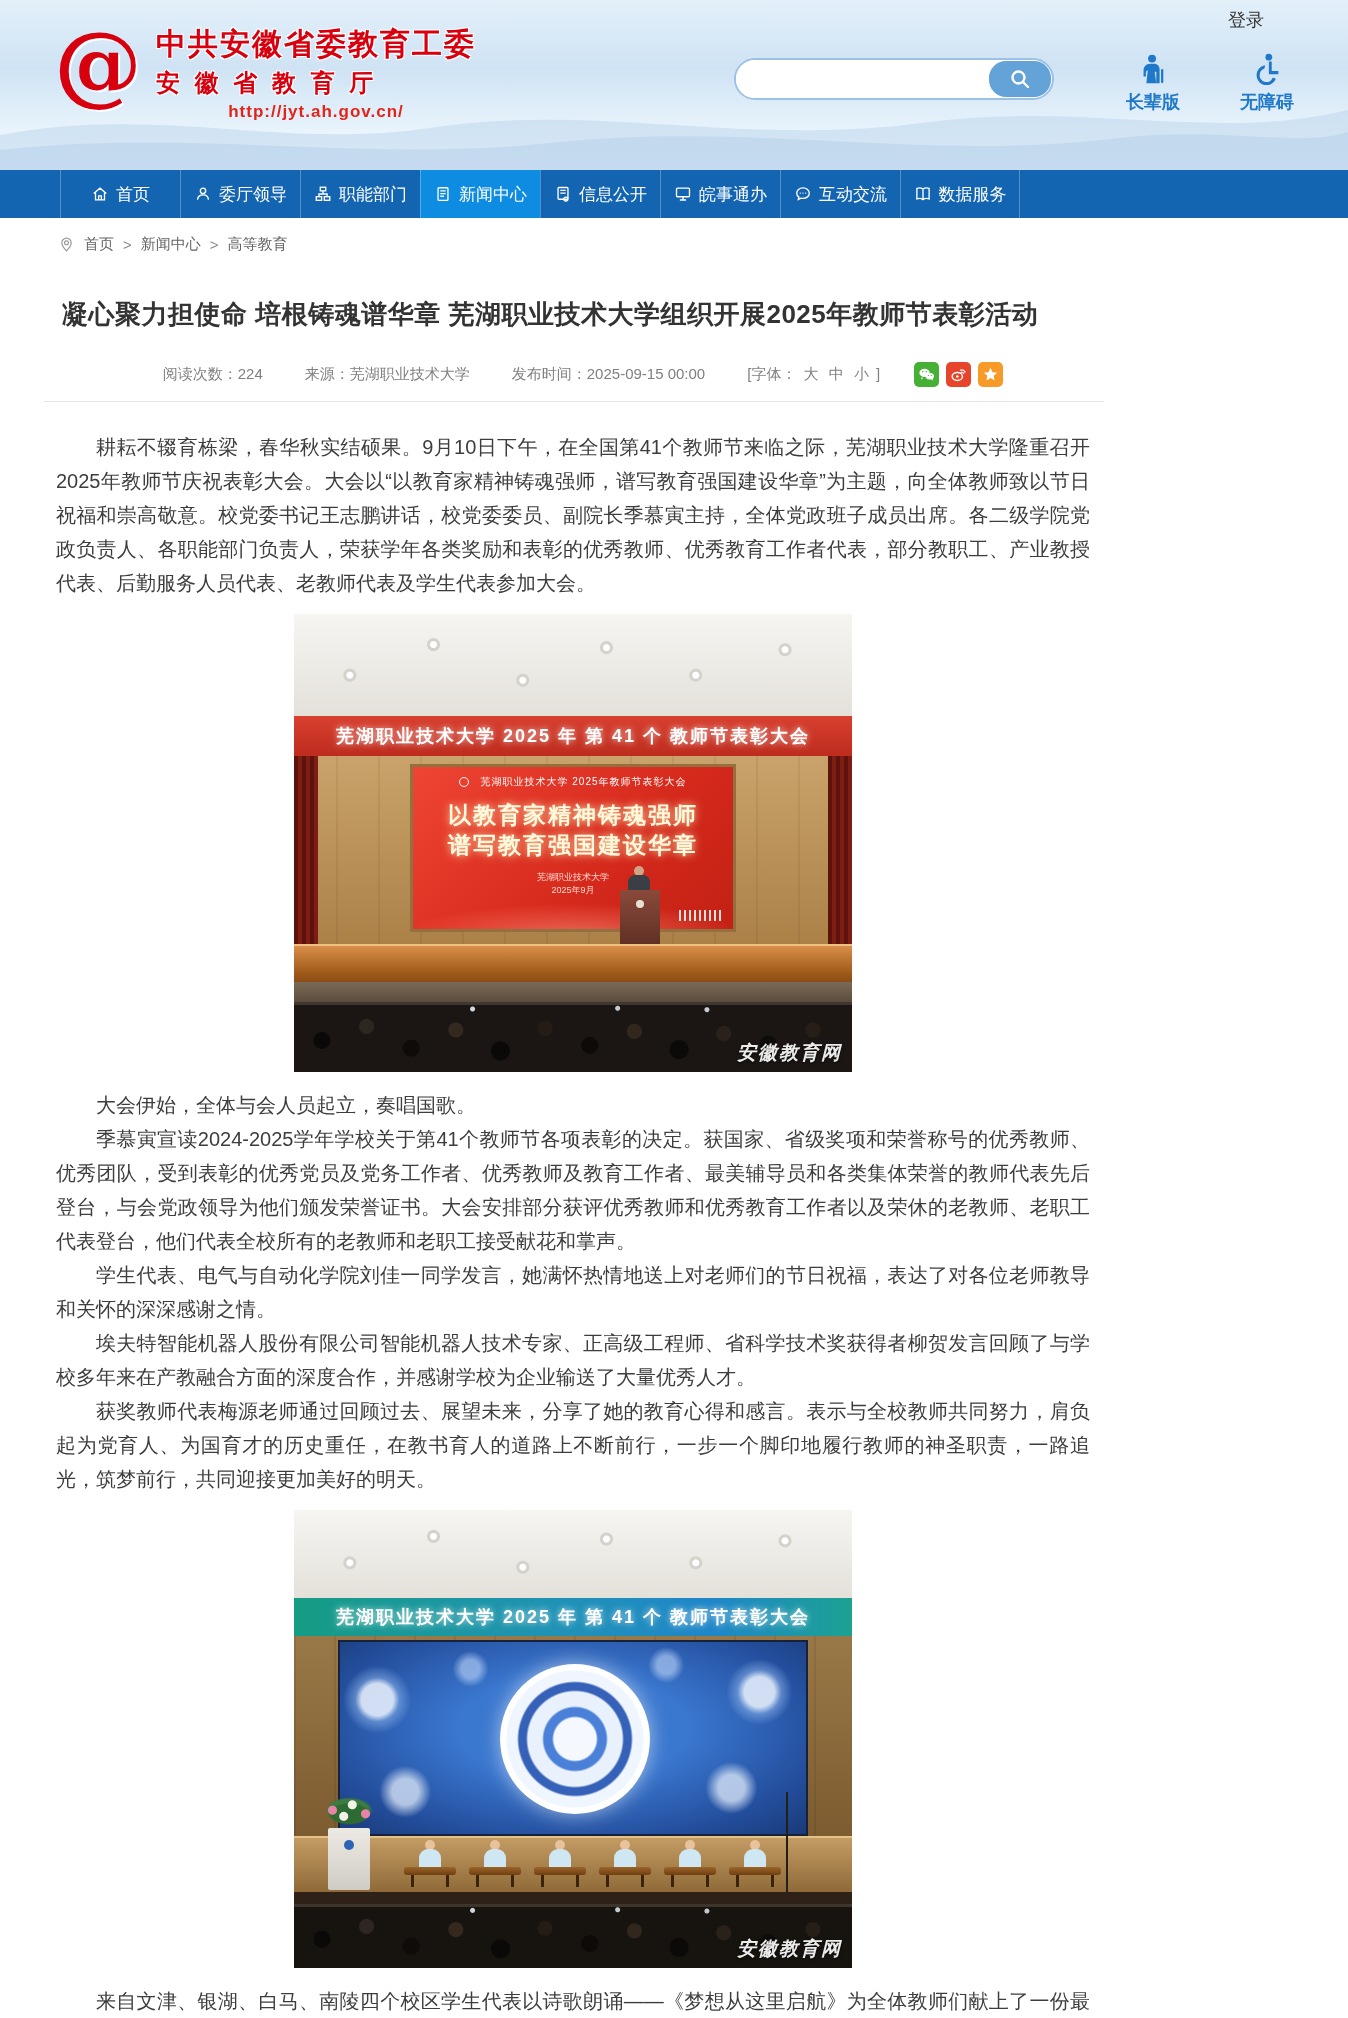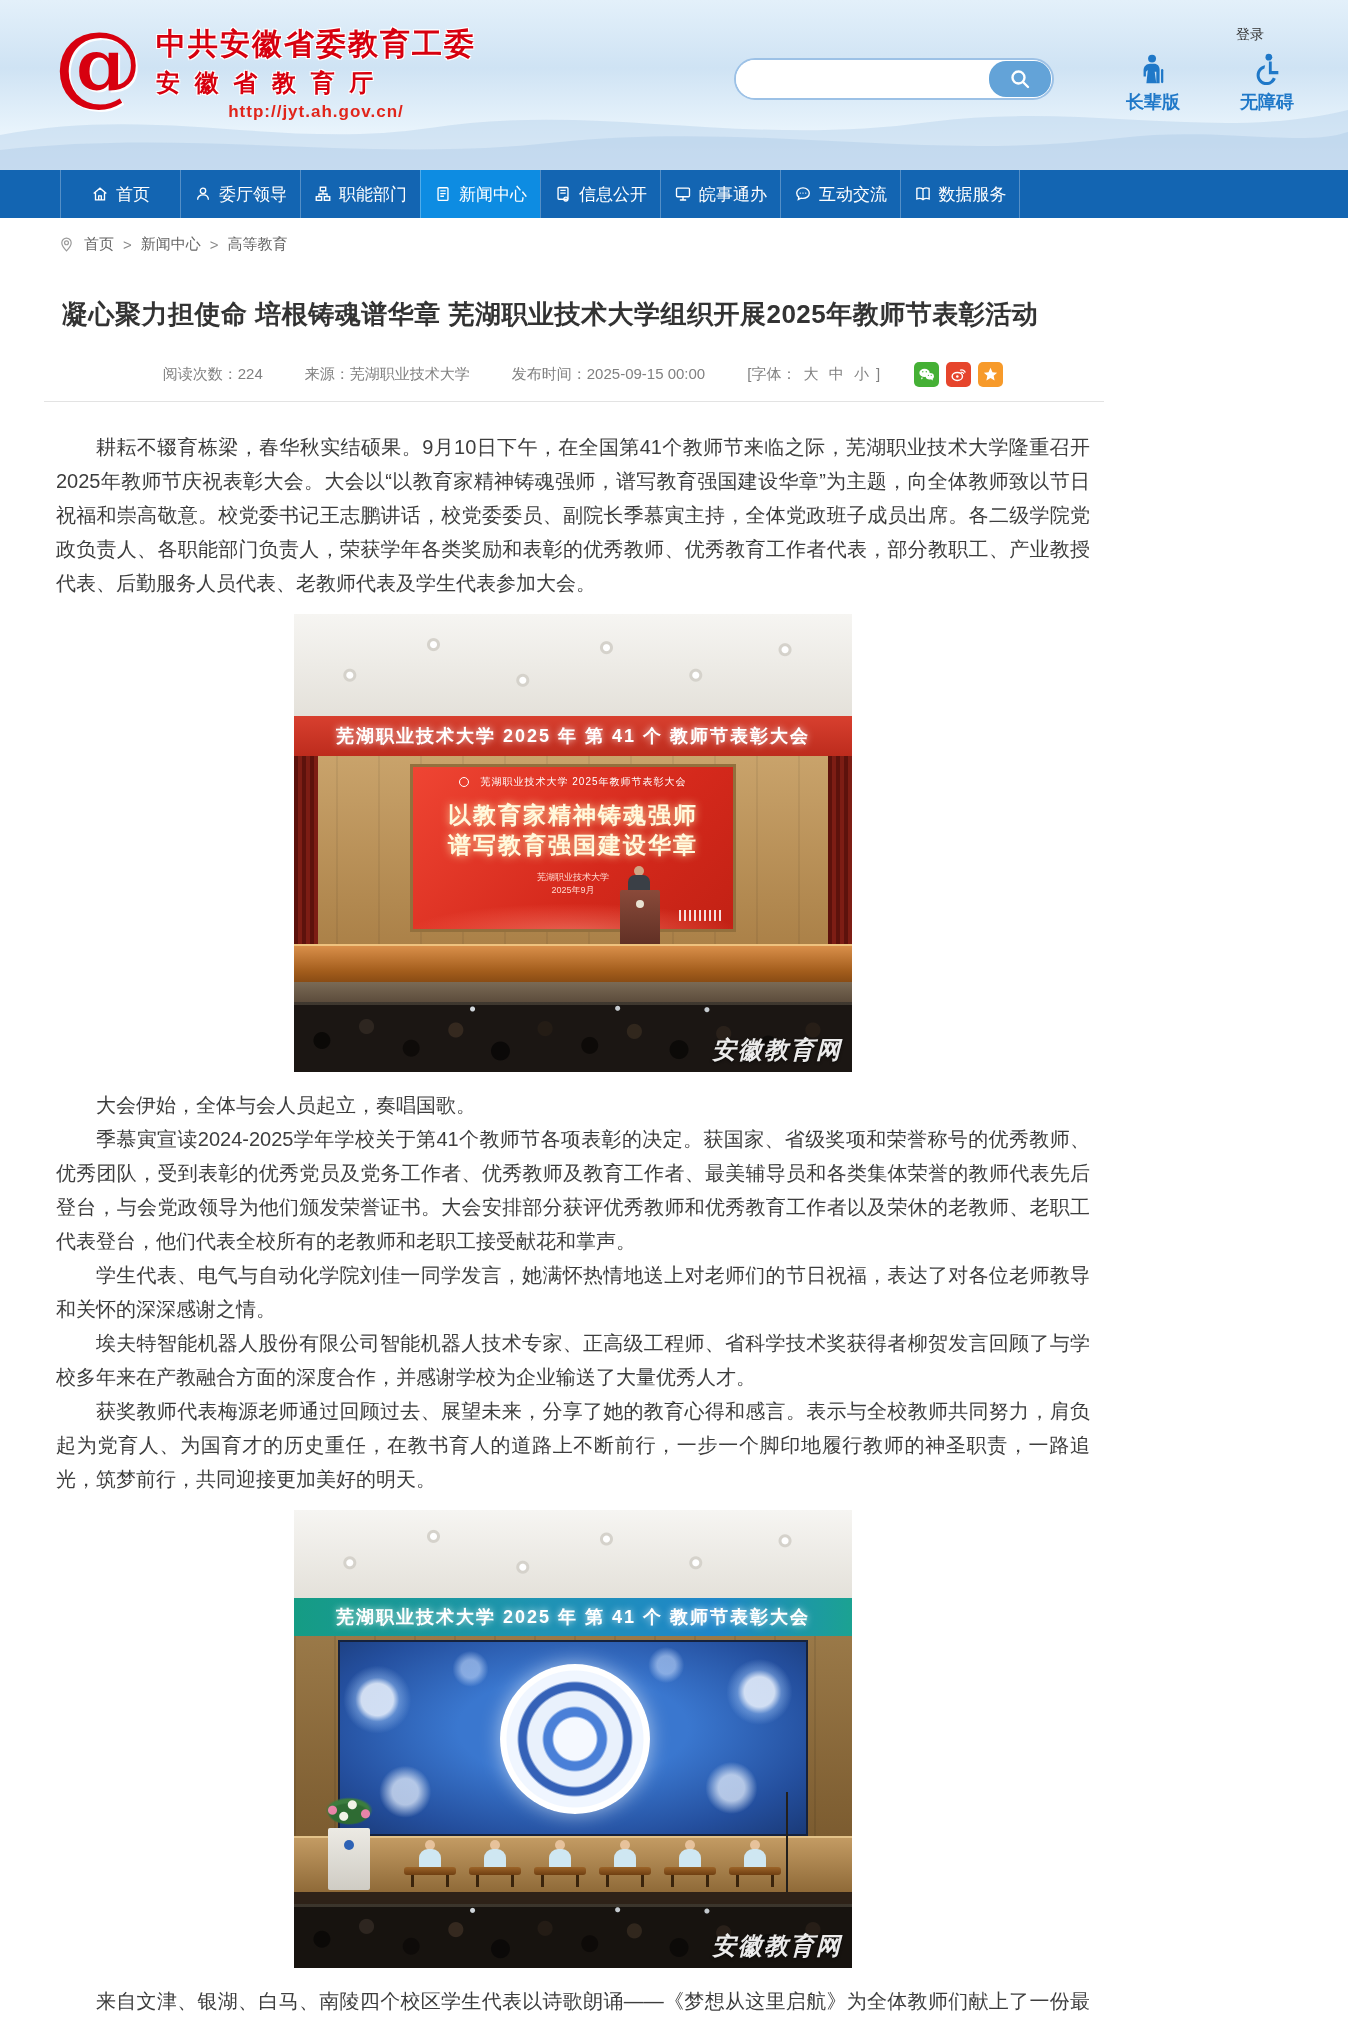--- a/index.html
+++ b/index.html
@@ -3,21 +3,21 @@
 <meta charset="utf-8">
 <style>
   *{box-sizing:border-box;}
   body{margin:0;width:1348px;background:#ffffff;font-family:"Liberation Sans","DejaVu Sans",sans-serif;color:#333;}
 
   
   .header{position:relative;height:170px;overflow:hidden;
     background:linear-gradient(180deg,#e3f0fa 0%,#cfe3f4 40%,#e9f4fc 78%,#f8fcff 100%);}
   .hd-mountains{position:absolute;left:0;bottom:0;width:1348px;height:90px;}
   .hd-inner{position:relative;width:1260px;height:100%;margin:0 auto;}
-  .login{position:absolute;right:40px;top:8px;font-size:14px;color:#333;text-decoration:none;cursor:pointer;margin-top:18px;}
+  .login{position:absolute;right:40px;top:8px;font-size:18px;color:#333;text-decoration:none;cursor:pointer;}
   .logo-wrap{position:absolute;left:10px;top:18px;display:flex;align-items:flex-start;}
   .logo-mark{font-size:88px;line-height:92px;font-weight:bold;color:#d7000f;font-family:"DejaVu Serif",serif;
     text-shadow:2px 2px 0 rgba(255,255,255,.9);}
   .org{margin-left:14px;padding-top:6px;}
   .org-l1{font-size:30px;font-weight:900;color:#d7000f;letter-spacing:2px;
     text-shadow:1px 1px 0 #fff,-1px -1px 0 #fff,1px -1px 0 #fff,-1px 1px 0 #fff;}
   .org-l2{font-size:24px;font-weight:900;color:#d7000f;letter-spacing:4px;margin-top:2px;
     text-shadow:1px 1px 0 #fff,-1px -1px 0 #fff,1px -1px 0 #fff,-1px 1px 0 #fff;}
   .org-url{font-size:17px;font-weight:bold;color:#e1251b;text-align:center;margin-top:3px;letter-spacing:1px;}
   .search-pill{position:absolute;left:690px;top:58px;width:320px;height:42px;display:flex;align-items:stretch;
@@ -60,21 +60,21 @@
   .photo{position:relative;width:558px;height:458px;margin:14px auto 16px;overflow:hidden;background:#222;}
   .ph-ceiling{position:absolute;left:0;right:0;top:0;
     background:
       radial-gradient(circle at 10% 60%, #ffffff 0 3px, #d5d2cb 4px 6px, transparent 7px),
       radial-gradient(circle at 25% 30%, #ffffff 0 3px, #d5d2cb 4px 6px, transparent 7px),
       radial-gradient(circle at 41% 65%, #ffffff 0 3px, #d5d2cb 4px 6px, transparent 7px),
       radial-gradient(circle at 56% 33%, #ffffff 0 3px, #d5d2cb 4px 6px, transparent 7px),
       radial-gradient(circle at 72% 60%, #ffffff 0 3px, #d5d2cb 4px 6px, transparent 7px),
       radial-gradient(circle at 88% 35%, #ffffff 0 3px, #d5d2cb 4px 6px, transparent 7px),
       linear-gradient(180deg,#f6f5f2,#e4e1da);}
-  .ph-wm{position:absolute;right:10px;bottom:6px;color:rgba(255,255,255,.92);font-size:24px;font-weight:bold;
+  .ph-wm{position:absolute;right:10px;bottom:6px;color:rgba(255,255,255,.92);font-size:19px;font-weight:bold;
     font-style:italic;letter-spacing:2px;text-shadow:0 1px 3px rgba(0,0,0,.65);}
   .crowd{position:absolute;left:0;right:0;
     background-color:#1b1613;
     background-image:
       radial-gradient(circle at 5% 55%, #0b0907 0 8px, transparent 9px),
       radial-gradient(circle at 13% 35%, #2e2620 0 7px, transparent 8px),
       radial-gradient(circle at 21% 66%, #0e0b09 0 8px, transparent 9px),
       radial-gradient(circle at 29% 40%, #35291f 0 7px, transparent 8px),
       radial-gradient(circle at 37% 70%, #0b0908 0 9px, transparent 10px),
       radial-gradient(circle at 45% 38%, #241c15 0 7px, transparent 8px),

